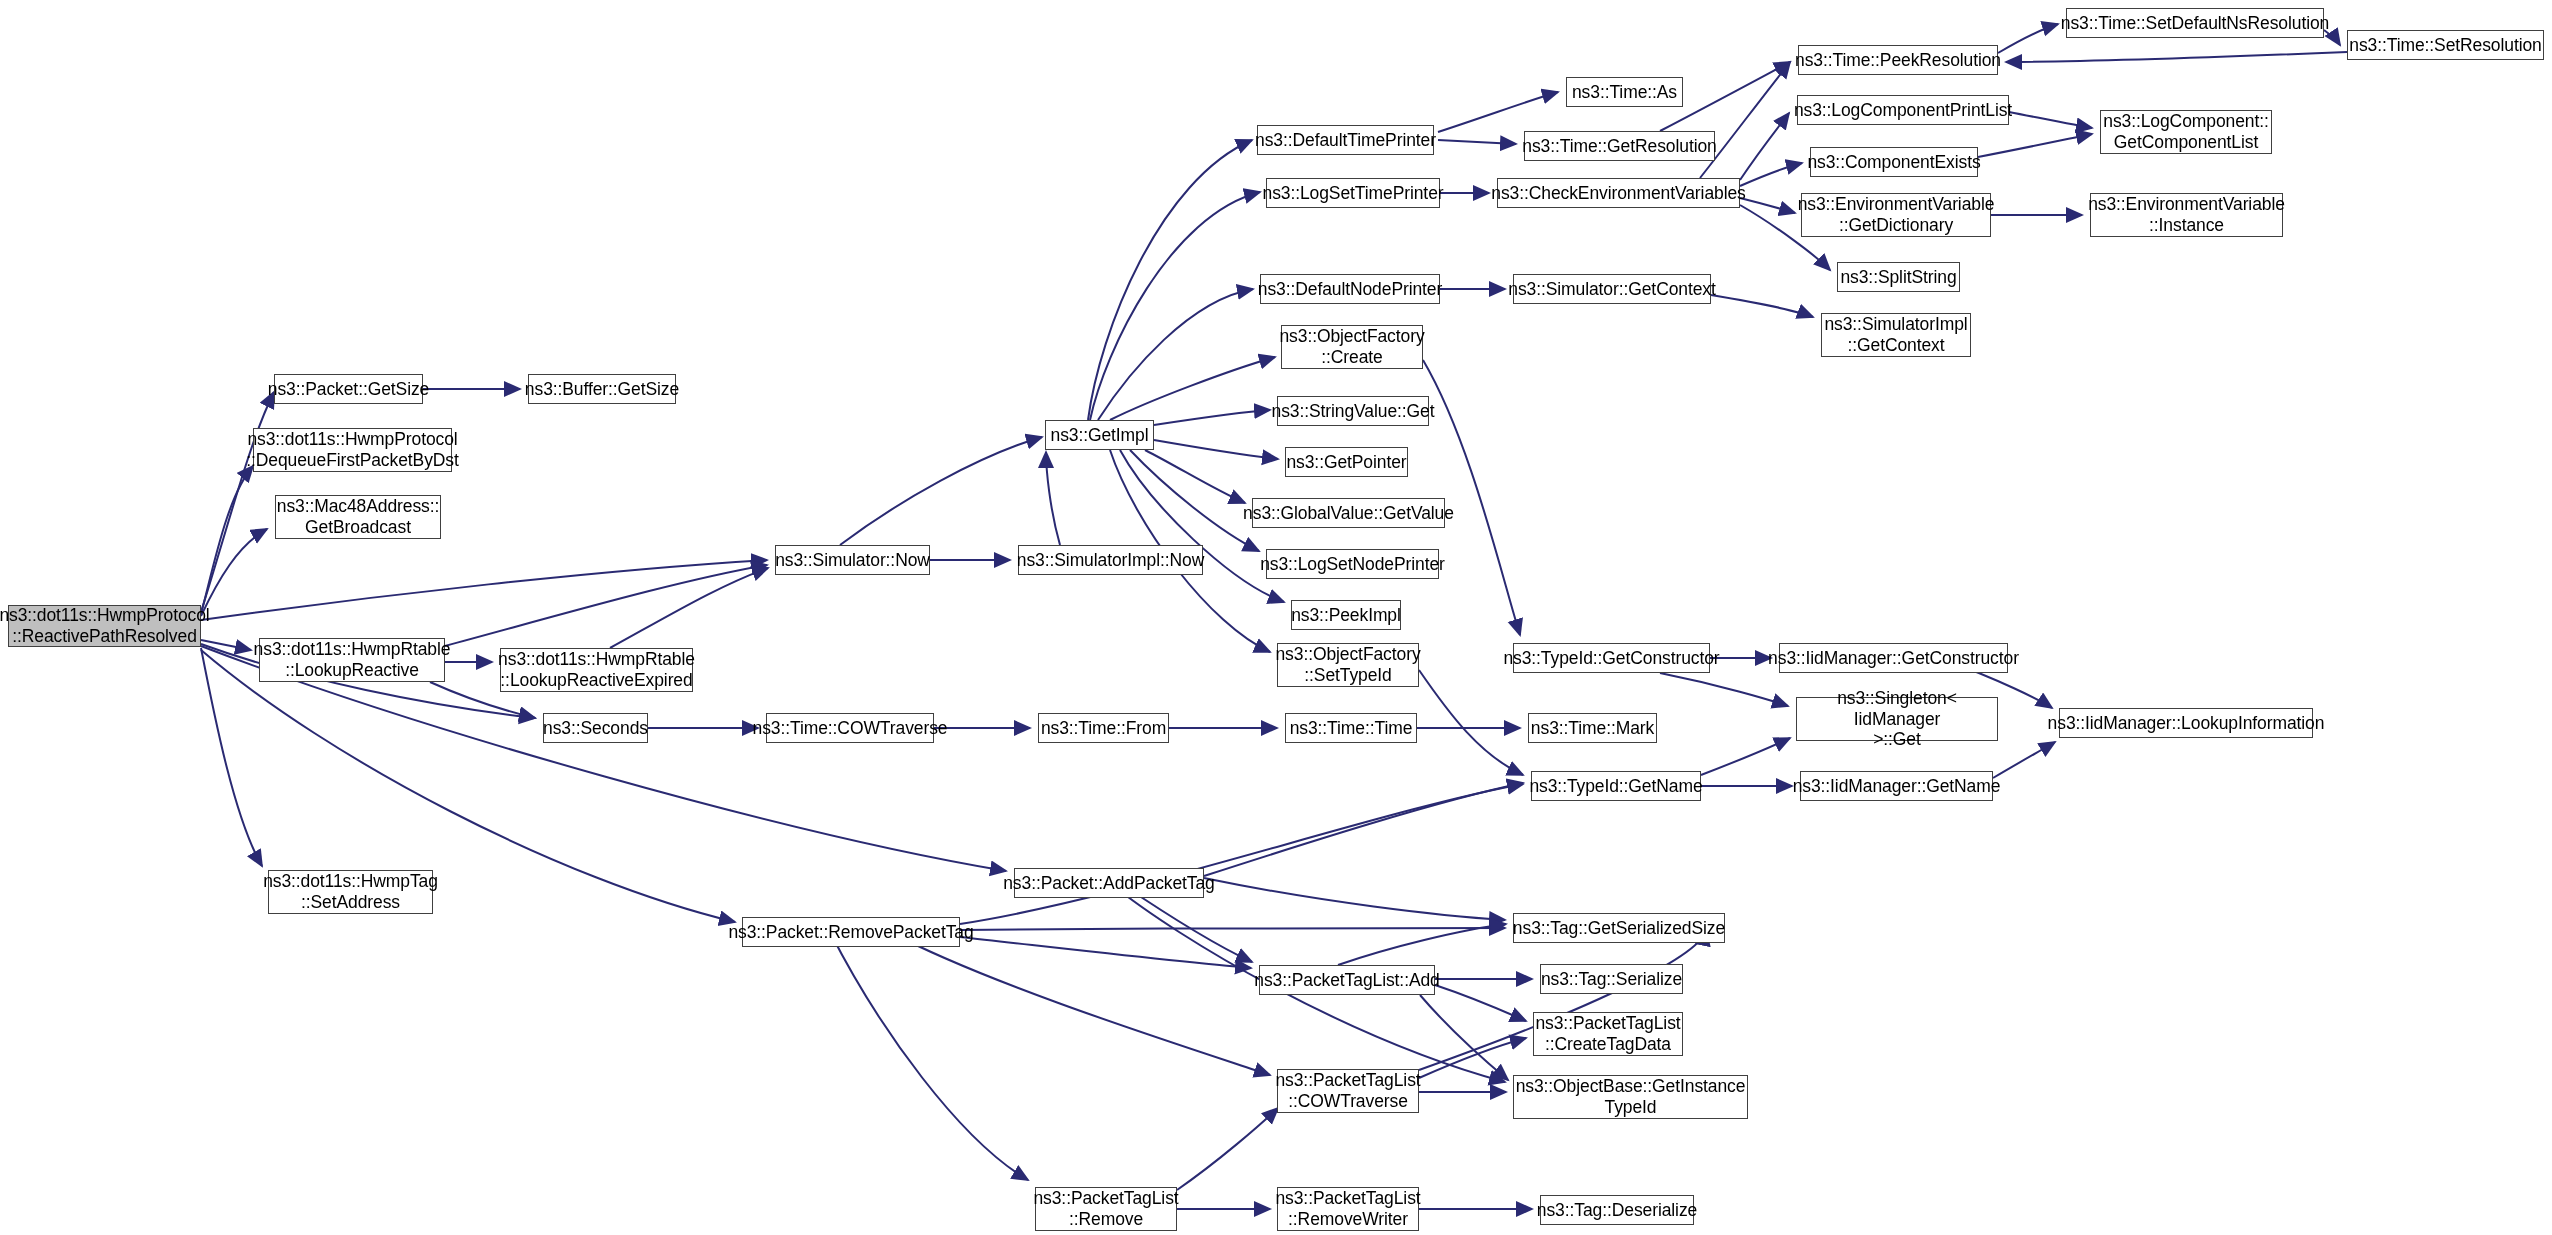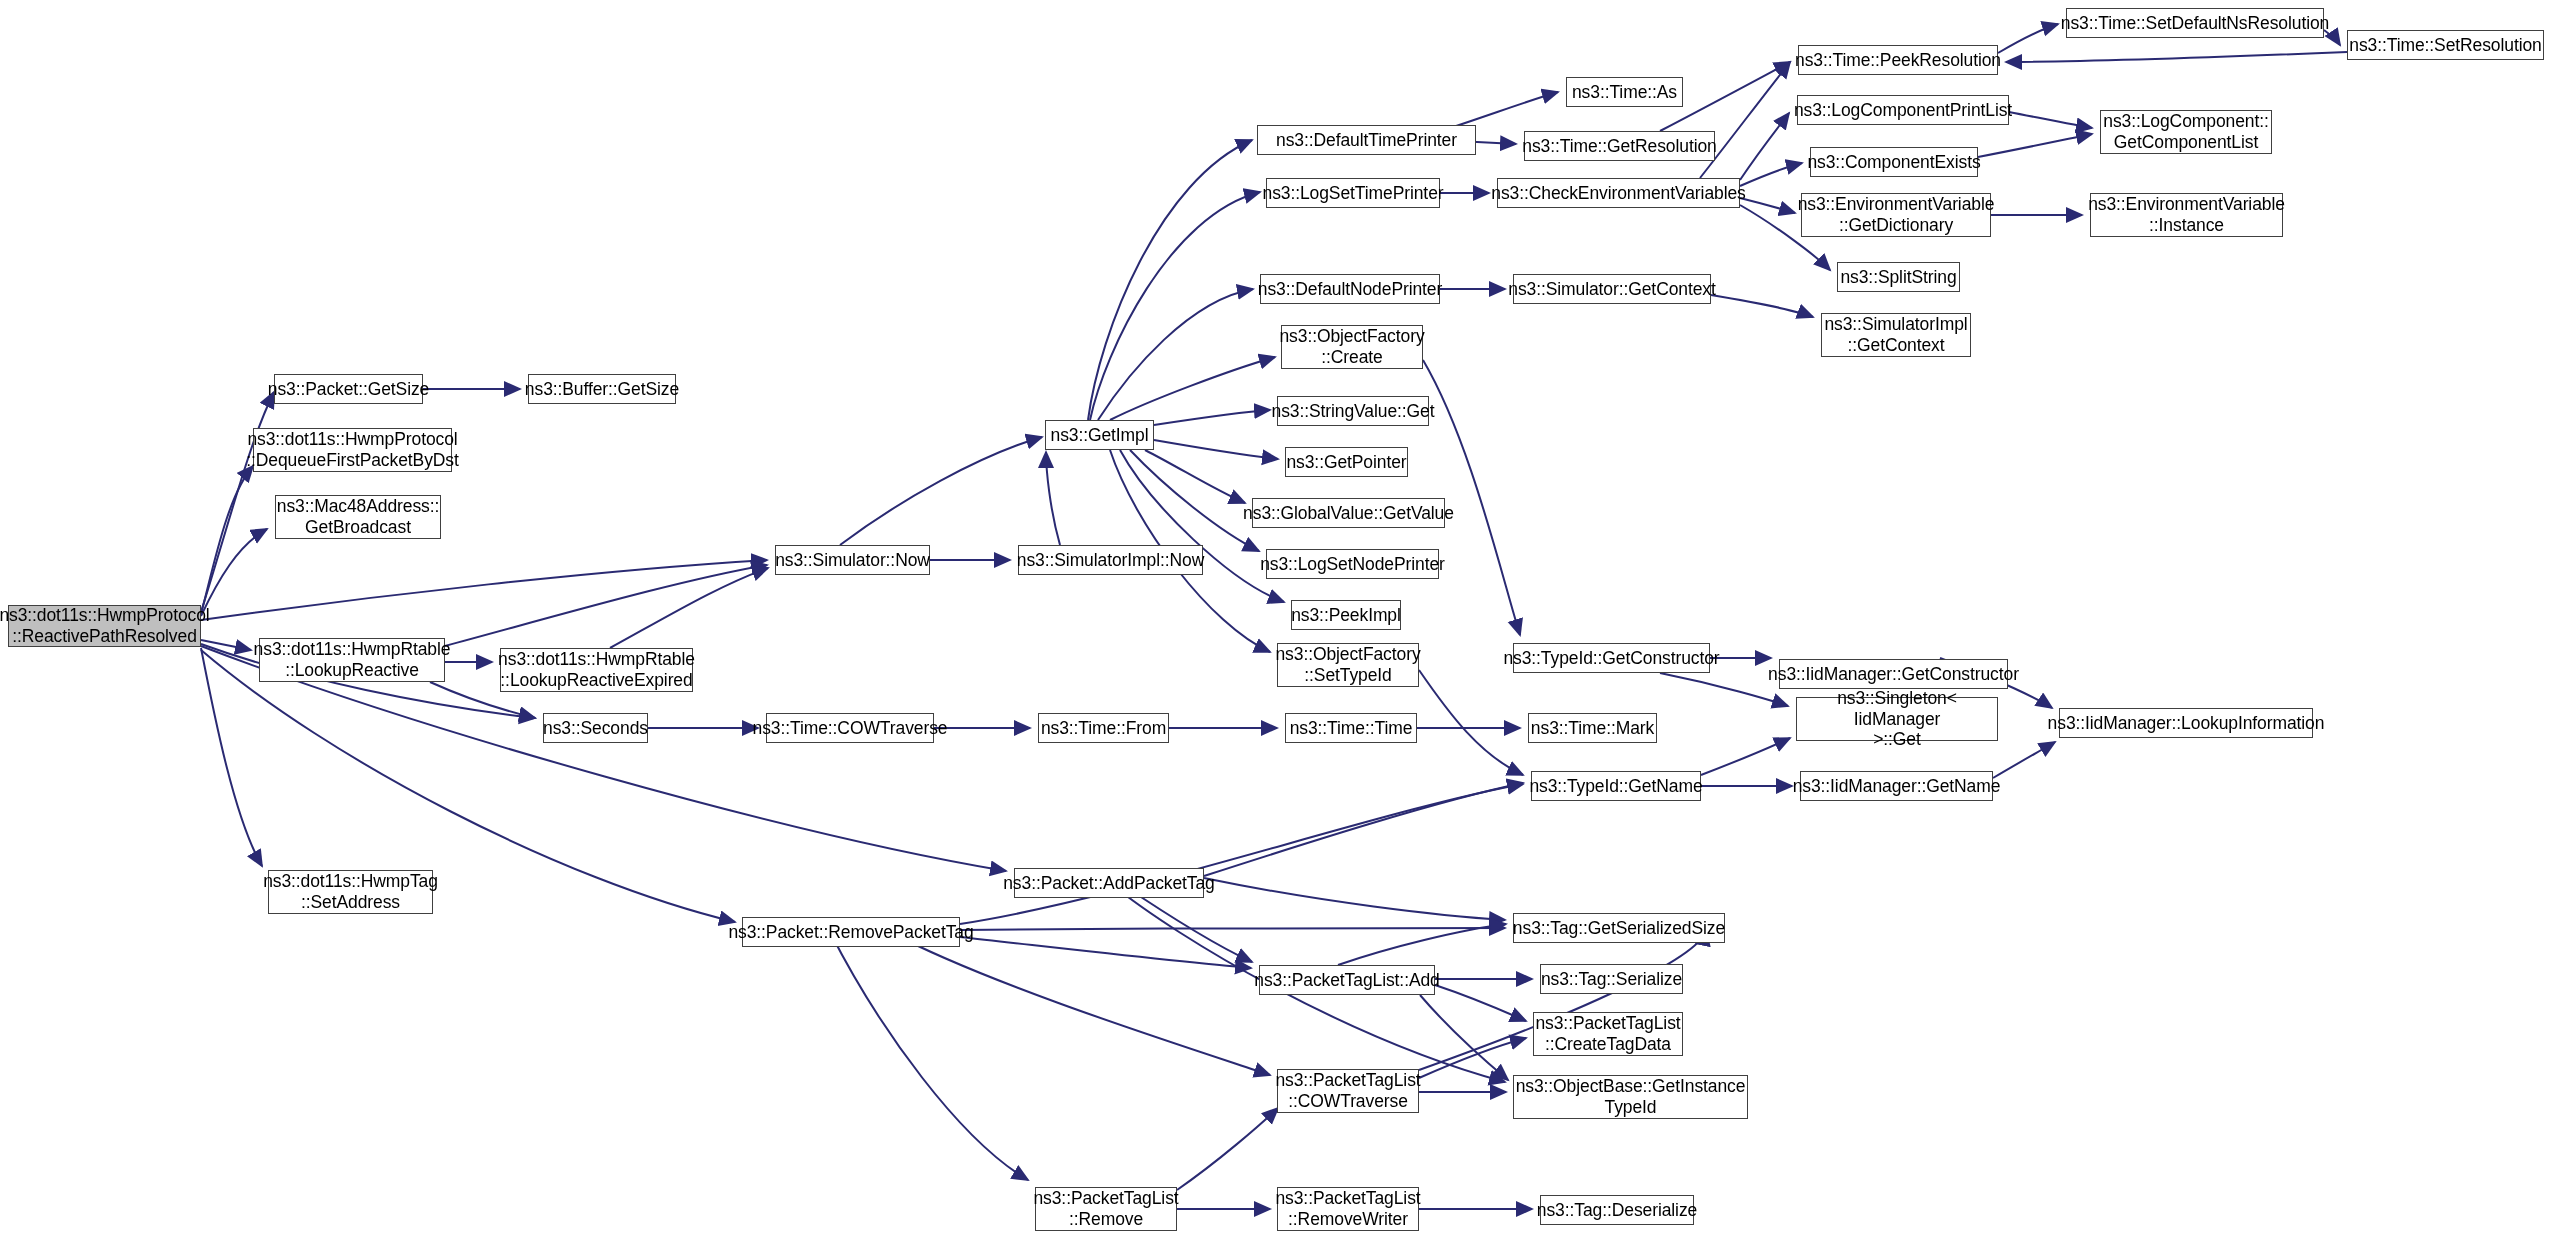--- a/index.html
+++ b/index.html
@@ -143,21 +143,21 @@
       <div class="node" style="left: 500px; top: 648px; width: 193px; height: 44px;">ns3::dot11s::HwmpRtable
 ::LookupReactiveExpired</div>
       <div class="node" style="left: 543px; top: 713px; width: 105px; height: 30px;">ns3::Seconds</div>
       <div class="node" style="left: 766px; top: 713px; width: 168px; height: 30px;">ns3::Time::COWTraverse</div>
       <div class="node" style="left: 1038px; top: 713px; width: 131px; height: 30px;">ns3::Time::From</div>
       <div class="node" style="left: 1285px; top: 713px; width: 132px; height: 30px;">ns3::Time::Time</div>
       <div class="node" style="left: 1528px; top: 713px; width: 129px; height: 30px;">ns3::Time::Mark</div>
       <div class="node" style="left: 775px; top: 545px; width: 155px; height: 30px;">ns3::Simulator::Now</div>
       <div class="node" style="left: 1018px; top: 545px; width: 185px; height: 30px;">ns3::SimulatorImpl::Now</div>
       <div class="node" style="left: 1045px; top: 420px; width: 109px; height: 30px;">ns3::GetImpl</div>
-      <div class="node" style="left: 1257px; top: 125px; width: 219px; height: 30px;">ns3::DefaultTimePrinter</div>
+      <div class="node" style="left: 1257px; top: 125px; width: 177px; height: 30px;">ns3::DefaultTimePrinter</div>
       <div class="node" style="left: 1266px; top: 178px; width: 174px; height: 30px;">ns3::LogSetTimePrinter</div>
       <div class="node" style="left: 1566px; top: 77px; width: 117px; height: 30px;">ns3::Time::As</div>
       <div class="node" style="left: 1524px; top: 131px; width: 191px; height: 30px;">ns3::Time::GetResolution</div>
       <div class="node" style="left: 1497px; top: 178px; width: 243px; height: 30px;">ns3::CheckEnvironmentVariables</div>
       <div class="node" style="left: 1798px; top: 45px; width: 200px; height: 30px;">ns3::Time::PeekResolution</div>
       <div class="node" style="left: 2066px; top: 8px; width: 258px; height: 30px;">ns3::Time::SetDefaultNsResolution</div>
       <div class="node" style="left: 2347px; top: 30px; width: 197px; height: 30px;">ns3::Time::SetResolution</div>
       <div class="node" style="left: 1797px; top: 95px; width: 212px; height: 30px;">ns3::LogComponentPrintList</div>
       <div class="node" style="left: 1810px; top: 147px; width: 168px; height: 30px;">ns3::ComponentExists</div>
       <div class="node" style="left: 2100px; top: 110px; width: 172px; height: 44px;">ns3::LogComponent::
@@ -174,21 +174,21 @@
       <div class="node" style="left: 1281px; top: 325px; width: 142px; height: 44px;">ns3::ObjectFactory
 ::Create</div>
       <div class="node" style="left: 1277px; top: 396px; width: 152px; height: 30px;">ns3::StringValue::Get</div>
       <div class="node" style="left: 1285px; top: 447px; width: 123px; height: 30px;">ns3::GetPointer</div>
       <div class="node" style="left: 1252px; top: 498px; width: 193px; height: 30px;">ns3::GlobalValue::GetValue</div>
       <div class="node" style="left: 1266px; top: 549px; width: 173px; height: 30px;">ns3::LogSetNodePrinter</div>
       <div class="node" style="left: 1291px; top: 600px; width: 110px; height: 30px;">ns3::PeekImpl</div>
       <div class="node" style="left: 1277px; top: 643px; width: 142px; height: 44px;">ns3::ObjectFactory
 ::SetTypeId</div>
       <div class="node" style="left: 1513px; top: 643px; width: 197px; height: 30px;">ns3::TypeId::GetConstructor</div>
-      <div class="node" style="left: 1779px; top: 643px; width: 229px; height: 30px; margin-top: 16px;">ns3::IidManager::GetConstructor</div>
+      <div class="node" style="left: 1779px; top: 643px; width: 229px; height: 30px;">ns3::IidManager::GetConstructor</div>
       <div class="node" style="left: 1796px; top: 697px; width: 202px; height: 44px;">ns3::Singleton&lt; IidManager
 &gt;::Get</div>
       <div class="node" style="left: 2059px; top: 708px; width: 254px; height: 30px;">ns3::IidManager::LookupInformation</div>
       <div class="node" style="left: 1531px; top: 771px; width: 170px; height: 30px;">ns3::TypeId::GetName</div>
       <div class="node" style="left: 1800px; top: 771px; width: 193px; height: 30px;">ns3::IidManager::GetName</div>
       <div class="node" style="left: 268px; top: 870px; width: 165px; height: 44px;">ns3::dot11s::HwmpTag
 ::SetAddress</div>
       <div class="node" style="left: 1014px; top: 868px; width: 190px; height: 30px;">ns3::Packet::AddPacketTag</div>
       <div class="node" style="left: 742px; top: 917px; width: 218px; height: 30px;">ns3::Packet::RemovePacketTag</div>
       <div class="node" style="left: 1513px; top: 913px; width: 212px; height: 30px;">ns3::Tag::GetSerializedSize</div>

